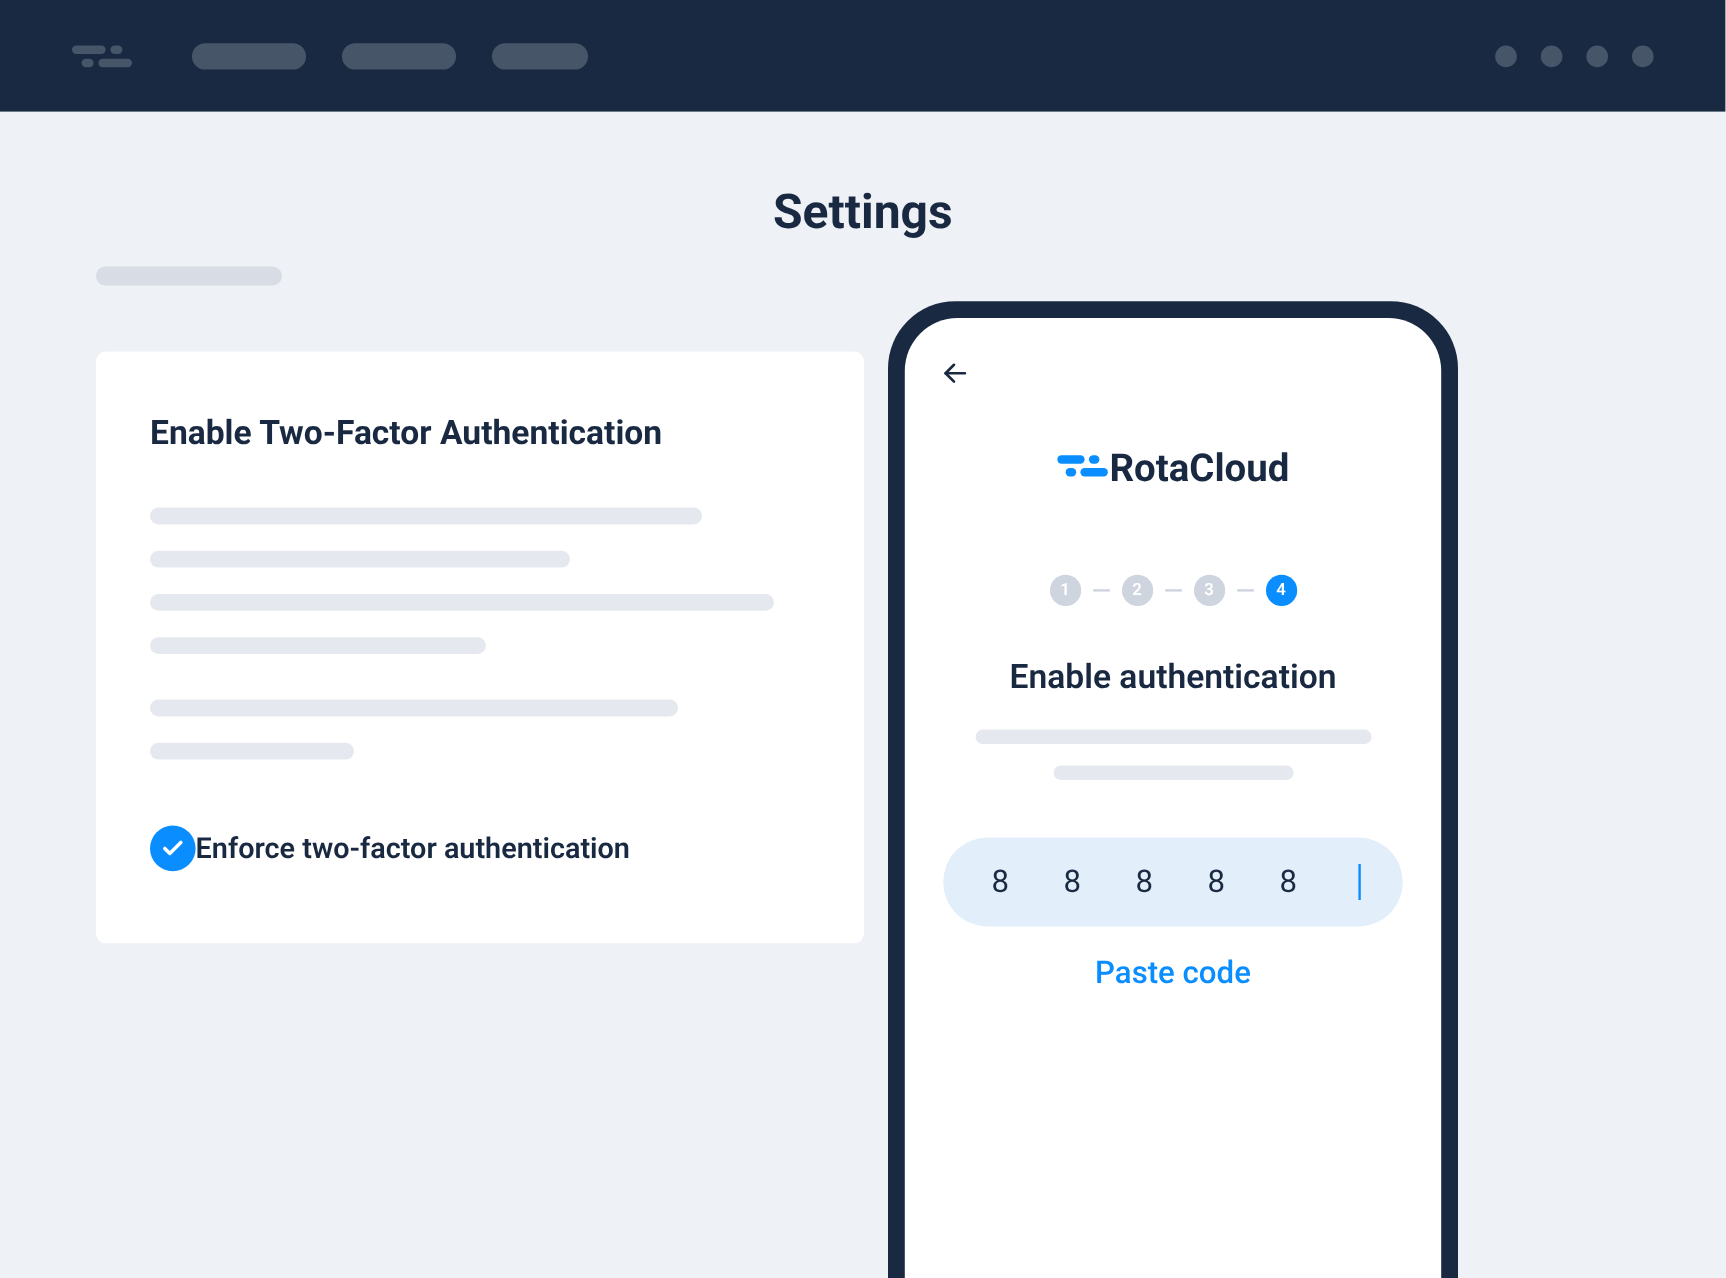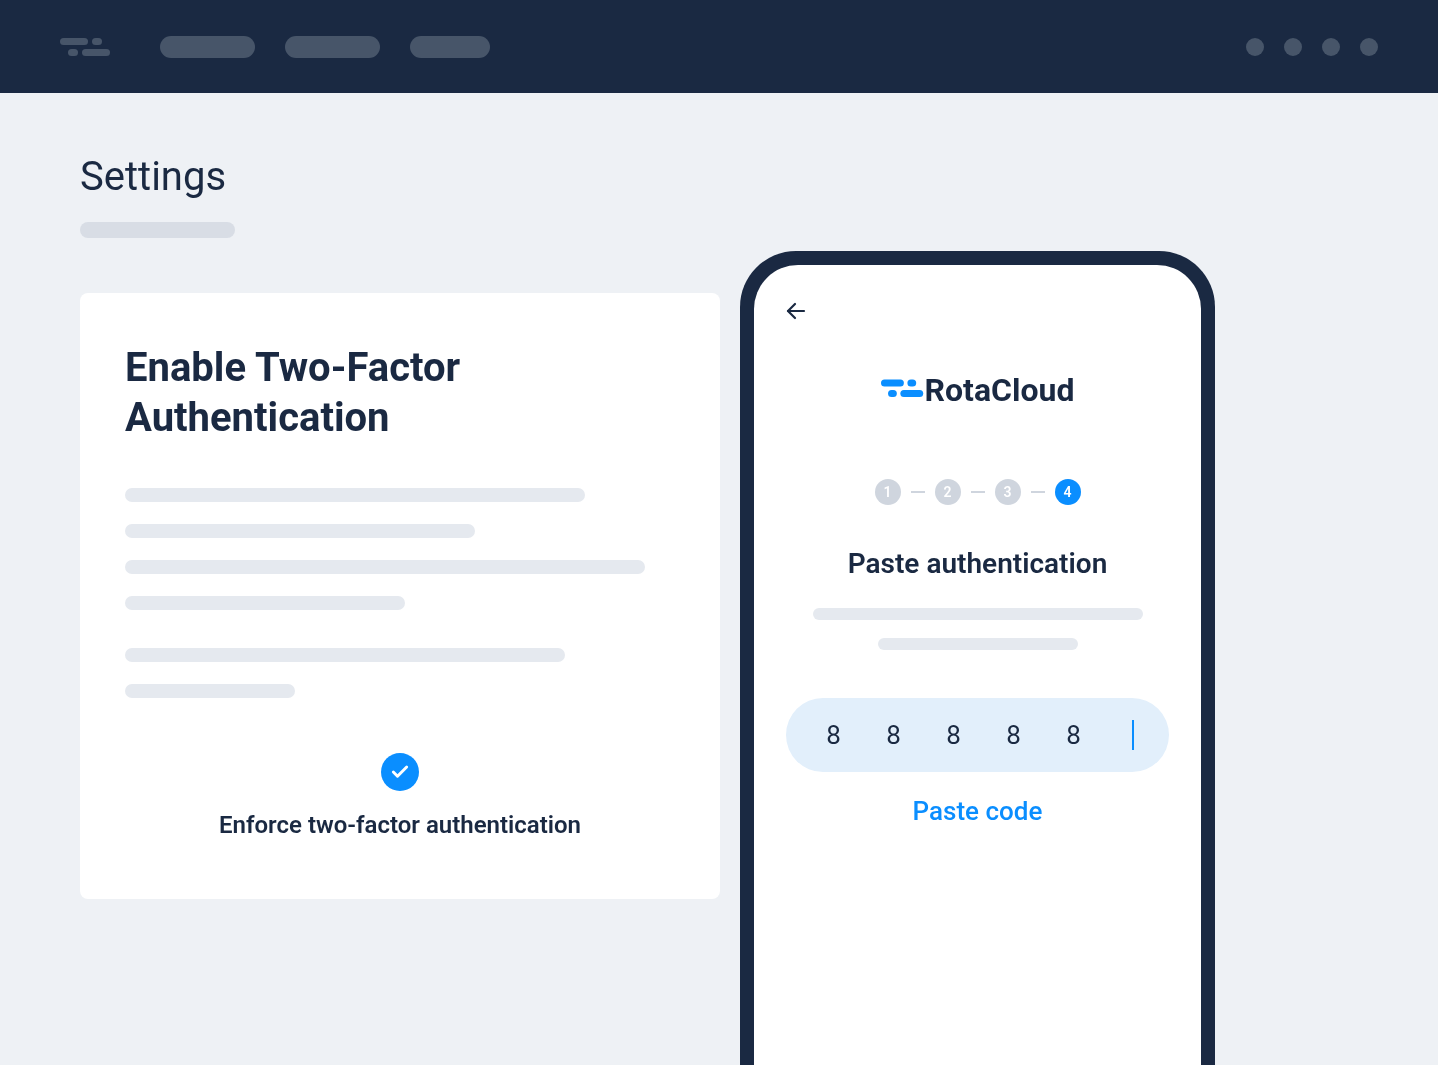--- a/index.html
+++ b/index.html
@@ -39,60 +39,60 @@
     .topbar-dot {
       width: 18px; height: 18px; border-radius: 50%;
       background: #475569;
     }
     .content {
       padding: 60px 80px;
       position: relative;
     }
     .page-title {
       font-size: 40px;
-      font-weight: 400;
+      font-weight: 700;
       color: #1a2942;
       margin-bottom: 22px;
+      text-align: center;
     }
     .subtitle-skel {
       width: 155px; height: 16px;
       background: #d8dde5;
       border-radius: 10px;
     }
     .card {
       margin-top: 55px;
       background: #fff;
       border-radius: 8px;
       padding: 50px 45px 60px 45px;
       width: 640px;
     }
     .card-title {
-      font-size: 40px;
+      font-size: 28px;
       font-weight: 700;
       color: #1a2942;
       line-height: 1.25;
       margin-bottom: 45px;
     }
     .skel-group { margin-bottom: 38px; }
     .skel {
       height: 14px;
       background: #e5e9ef;
       border-radius: 10px;
       margin-bottom: 22px;
     }
     .skel.w1 { width: 460px; }
     .skel.w2 { width: 350px; }
     .skel.w3 { width: 520px; }
     .skel.w4 { width: 280px; }
     .skel.w5 { width: 440px; }
     .skel.w6 { width: 170px; }
     .enforce-row {
-      display: flex; align-items: center; gap: 20px;
+      display: flex; align-items: center; 
       margin-top: 55px;
-      flex-direction: column;
     }
     .check-circle {
       width: 38px; height: 38px; border-radius: 50%;
       background: #0a8eff;
       display: flex; align-items: center; justify-content: center;
     }
     .check-circle svg { width: 20px; height: 20px; }
     .enforce-label {
       font-size: 24px;
       font-weight: 600;
@@ -265,21 +265,21 @@
       <div class="stepper">
         <div class="step">1</div>
         <div class="step-sep"></div>
         <div class="step">2</div>
         <div class="step-sep"></div>
         <div class="step">3</div>
         <div class="step-sep"></div>
         <div class="step active">4</div>
       </div>
 
-      <div class="phone-heading">Paste authentication</div>
+      <div class="phone-heading">Enable authentication</div>
 
       <div class="phone-skel-group">
         <div class="phone-skel a"></div>
         <div class="phone-skel b"></div>
       </div>
 
       <div class="code-input">
         <span class="code-digit">8</span>
         <span class="code-digit">8</span>
         <span class="code-digit">8</span>

